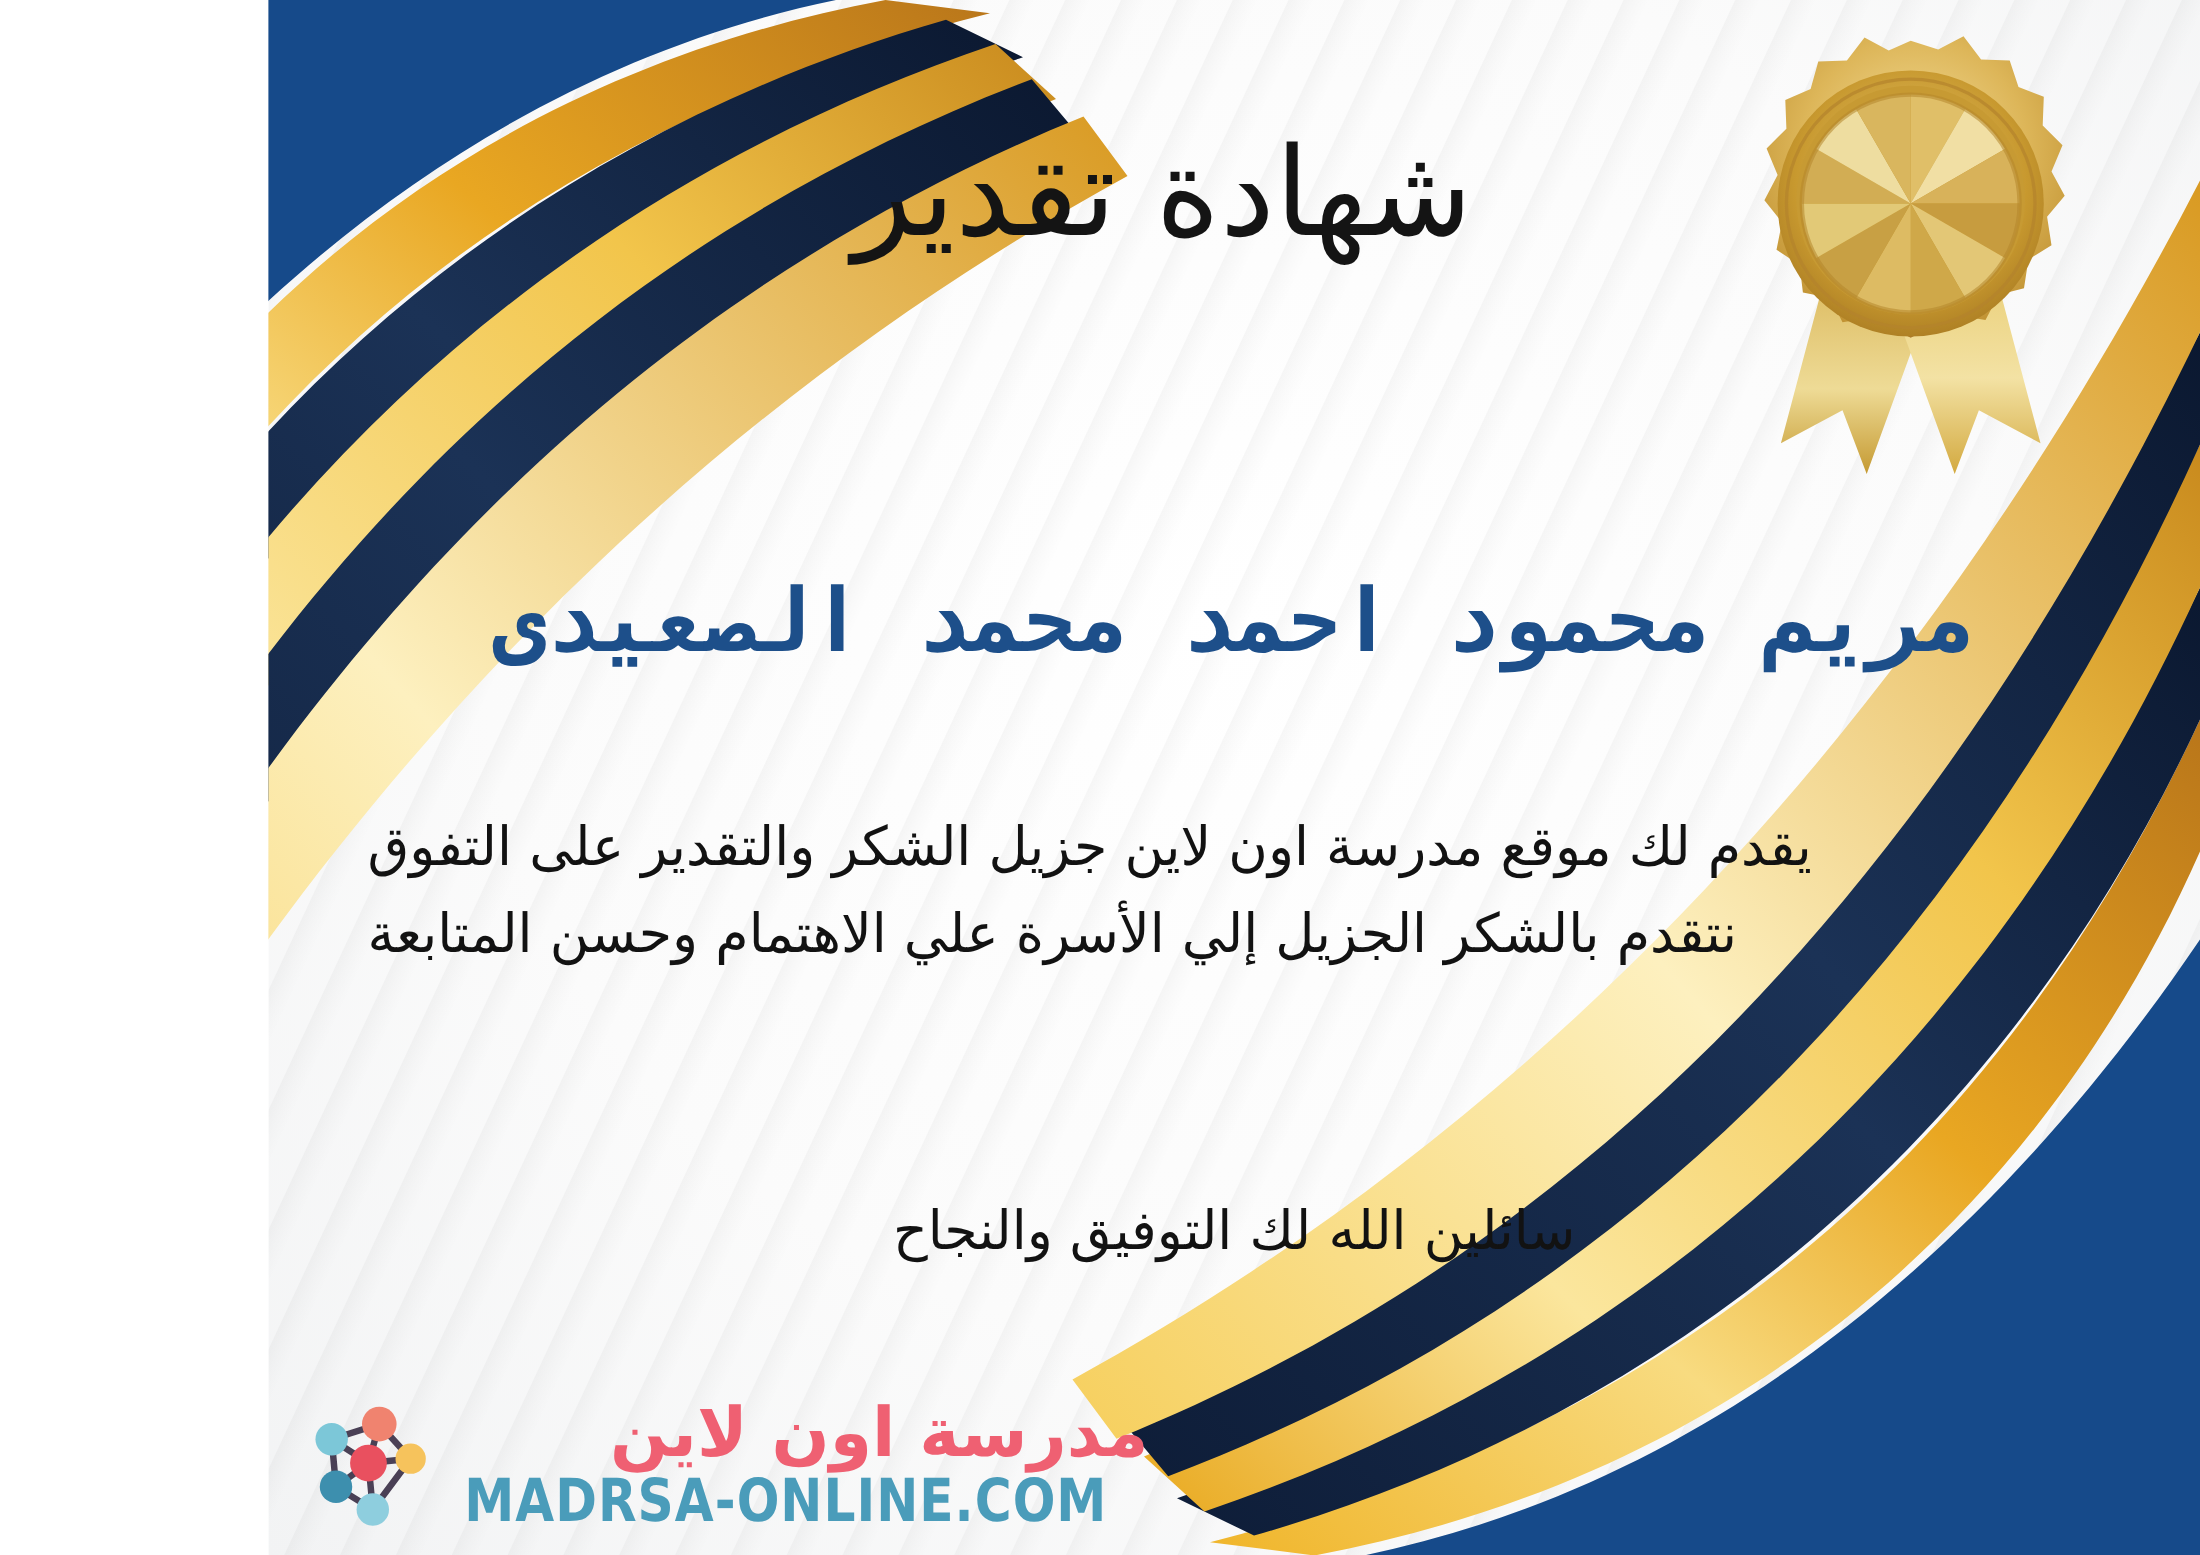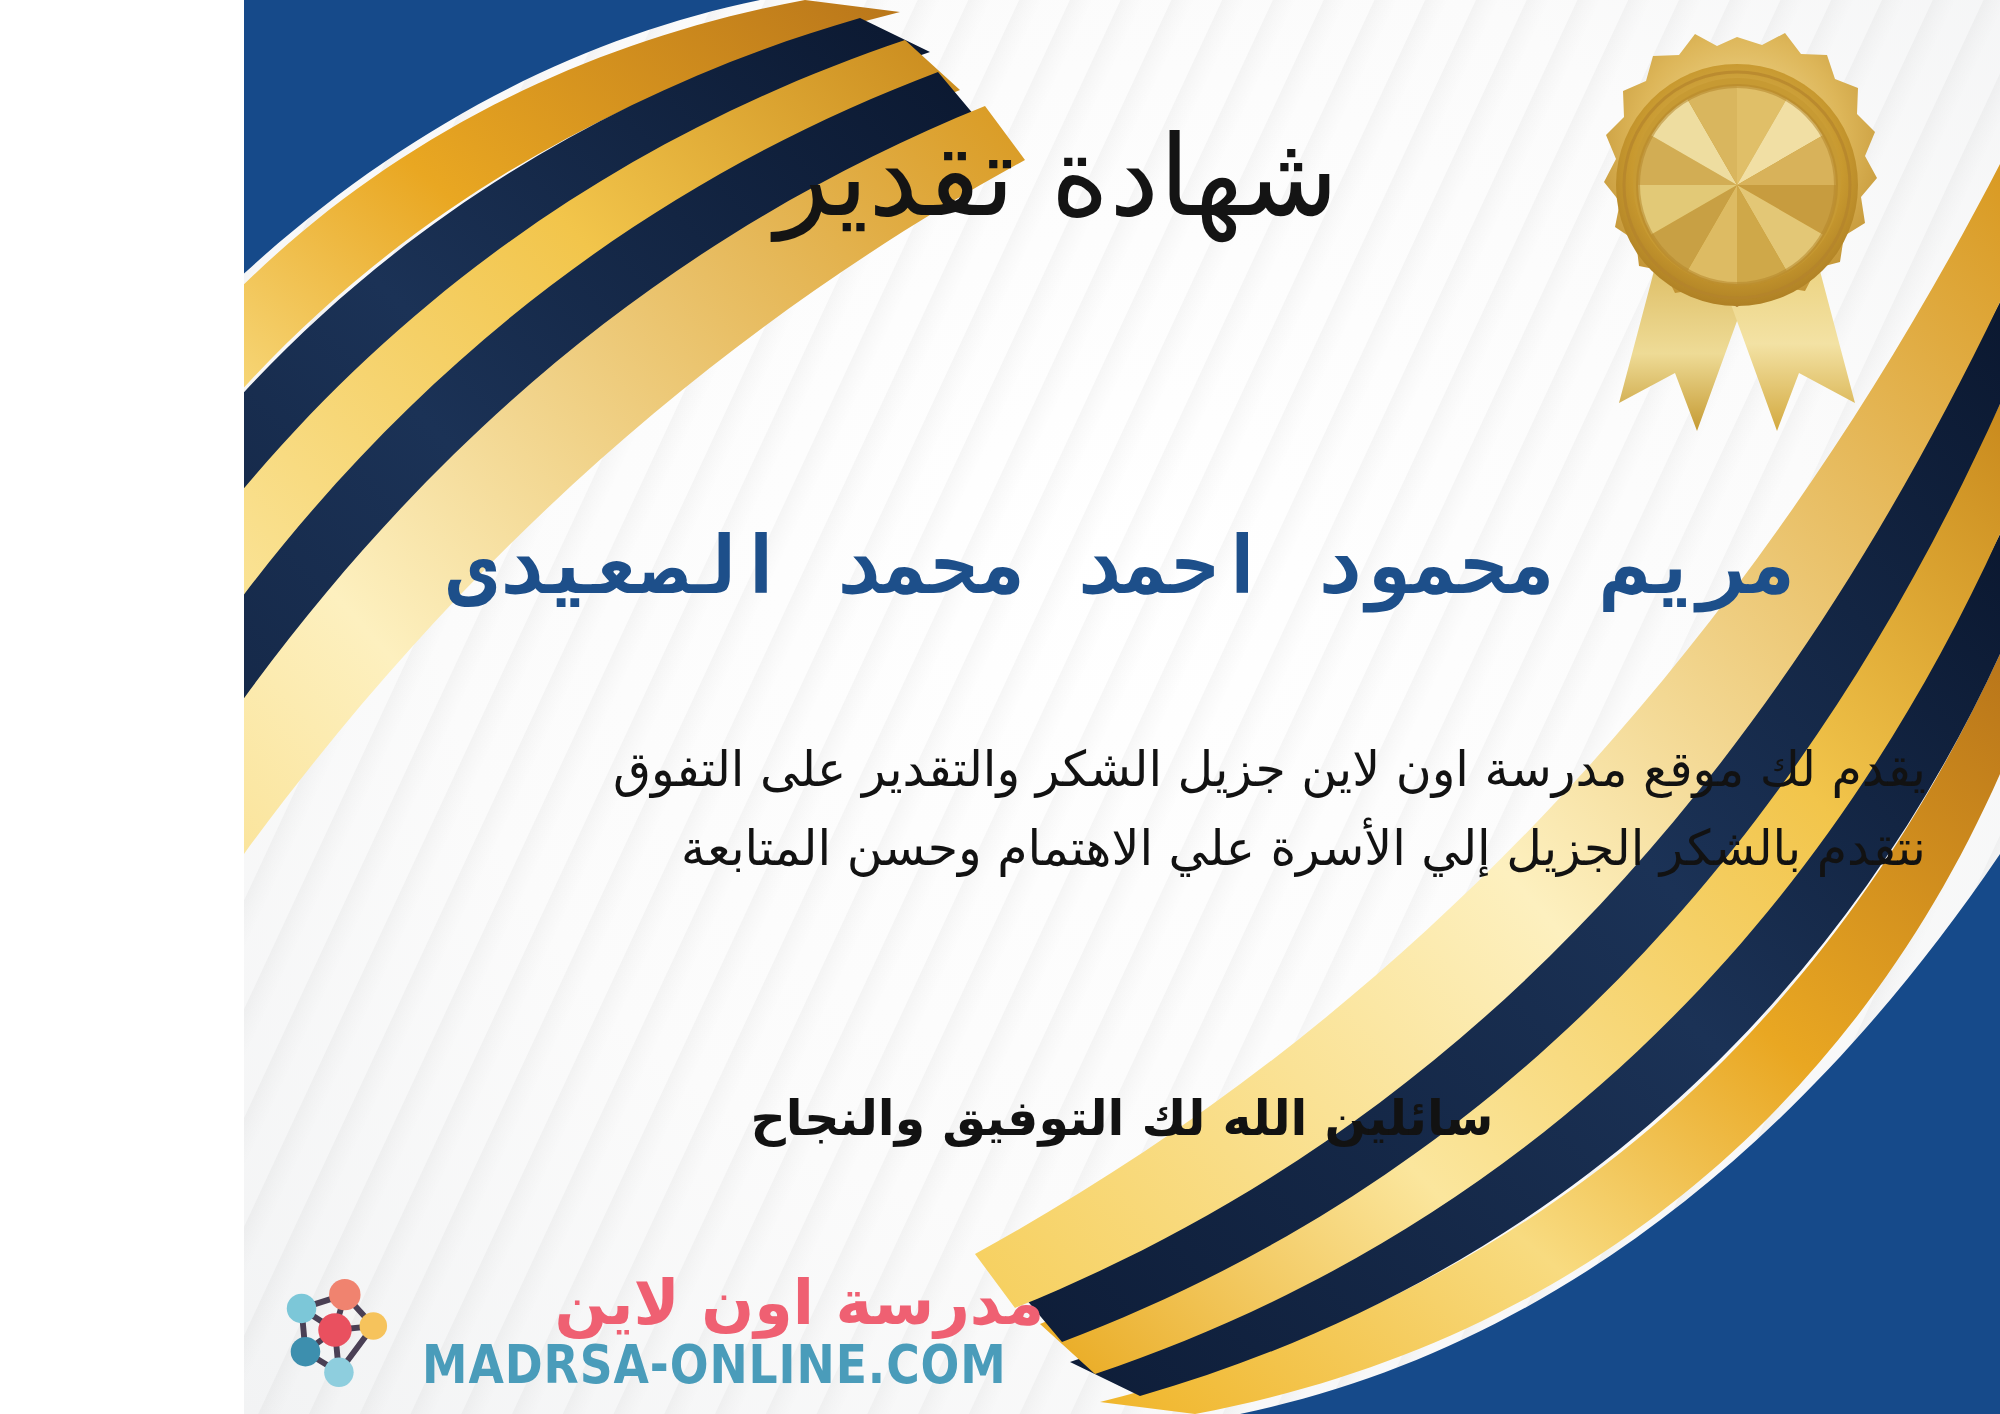--- a/index.html
+++ b/index.html
@@ -61,21 +61,21 @@
     font-weight:700;
     color:#1d4f8a;
     font-family:Liberation Mono, monospace;
   }
 
   .body-block{
     position:absolute;
     top:730px;
     left:90px;
     right:74px;
-    text-align:right;
+    text-align:left;
     font-size:49px;
     line-height:1.62;
     color:#121212;
     font-weight:400;
   }
   .body-line{display:block;white-space:nowrap;}
   .score{
     color:#1d4f8a;
     font-weight:700;
     font-size:57px;
@@ -85,21 +85,21 @@
     unicode-bidi:isolate;
   }
 
   .closing{
     position:absolute;
     top:1090px;
     left:0; right:0;
     text-align:center;
     font-size:49px;
     color:#121212;
-    font-weight:700;
+    font-weight:400;
   }
 
   
   .logo{
     position:absolute;
     left:30px;
     bottom:22px;
     display:flex;
     flex-direction:row-reverse;
     align-items:center;

